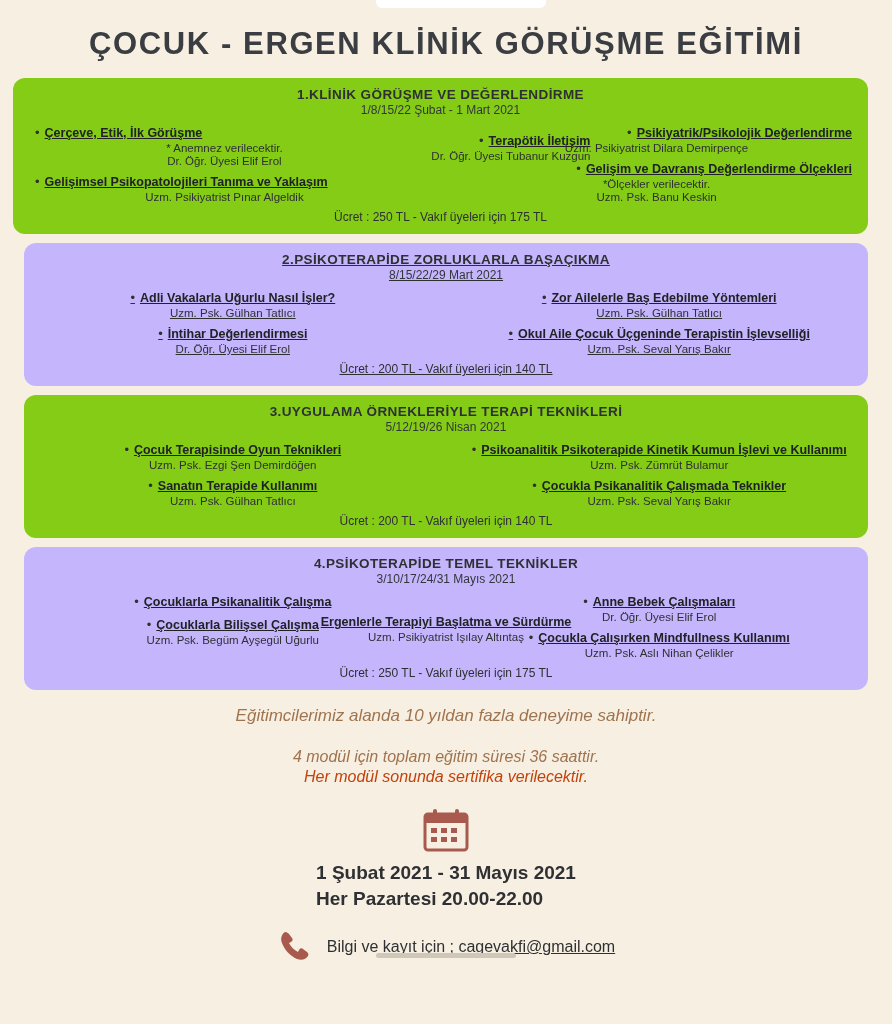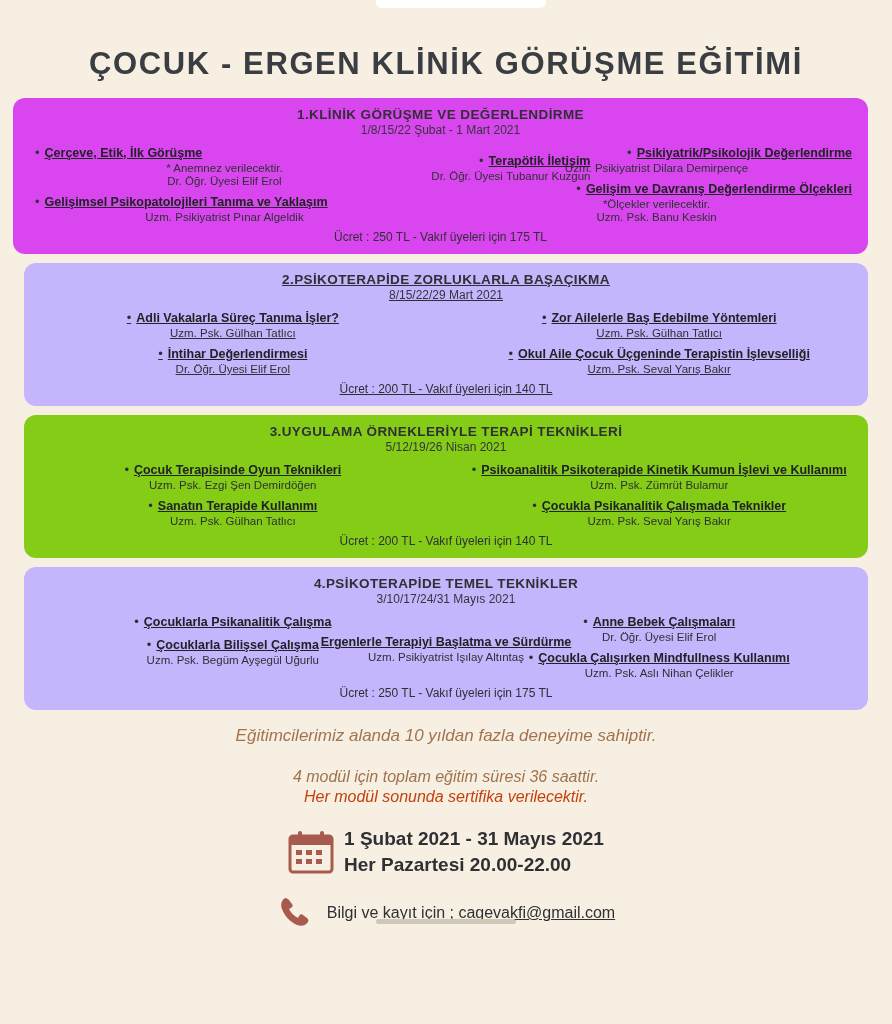--- a/index.html
+++ b/index.html
@@ -21,38 +21,38 @@
     left: 376px;
     width: 170px;
     height: 8px;
     background: #ffffff;
     border-bottom-left-radius: 6px;
     border-bottom-right-radius: 6px;
   }
   .poster {
     position: relative;
     width: 892px;
-    padding-top: 34px;
+    padding-top: 14px;
   }
   .poster-title {
     text-align: center;
     font-size: 31px;
     font-weight: bold;
     letter-spacing: 1.6px;
     color: #3a3d41;
     margin: 12px 0 16px 0;
   }
 
   .module {
     margin: 0 24px 9px 24px;
     border-radius: 12px;
     padding: 9px 12px 10px 12px;
     position: relative;
   }
-  .m1 { background: #d946ef; margin-left: 13px; }
+  .m1 { background: #84cc16; margin-left: 13px; }
   .m2 { background: #c4b5fd; text-decoration: underline; }
   .m3 { background: #84cc16; }
   .m4 { background: #c4b5fd; }
 
   .module-head {
     text-align: center;
     font-size: 13.5px;
     font-weight: bold;
     letter-spacing: 0.4px;
     color: #2f3033;
@@ -135,20 +135,21 @@
     color: #c2410c;
     margin-top: 2px;
   }
 
   .date-block {
     display: flex;
     align-items: center;
     justify-content: center;
     margin-top: 22px;
     gap: 10px;
+    flex-direction: column;
   }
   .cal-icon {
     width: 46px;
     height: 44px;
     position: relative;
   }
   .date-lines { text-align: left; }
   .date-line-1 {
     font-size: 19px;
     font-weight: bold;
@@ -233,21 +234,21 @@
     </div>
     <div class="fee">Ücret : 250 TL - Vakıf üyeleri için 175 TL</div>
   </div>
 
   <div class="module m2">
     <div class="module-head">2.PSİKOTERAPİDE ZORLUKLARLA BAŞAÇIKMA</div>
     <div class="module-dates">8/15/22/29 Mart 2021</div>
     <div class="cols">
       <div class="col col-left">
         <div class="entry">
-          <div><span class="bullet"></span><span class="entry-title">Adli Vakalarla Süreç Tanıma İşler?</span></div>
+          <div><span class="bullet"></span><span class="entry-title">Adli Vakalarla Uğurlu Nasıl İşler?</span></div>
           <div class="entry-sub">Uzm. Psk. Gülhan Tatlıcı</div>
         </div>
         <div class="entry">
           <div><span class="bullet"></span><span class="entry-title">İntihar Değerlendirmesi</span></div>
           <div class="entry-sub">Dr. Öğr. Üyesi Elif Erol</div>
         </div>
       </div>
       <div class="col col-right">
         <div class="entry">
           <div><span class="bullet"></span><span class="entry-title">Zor Ailelerle Baş Edebilme Yöntemleri</span></div>

